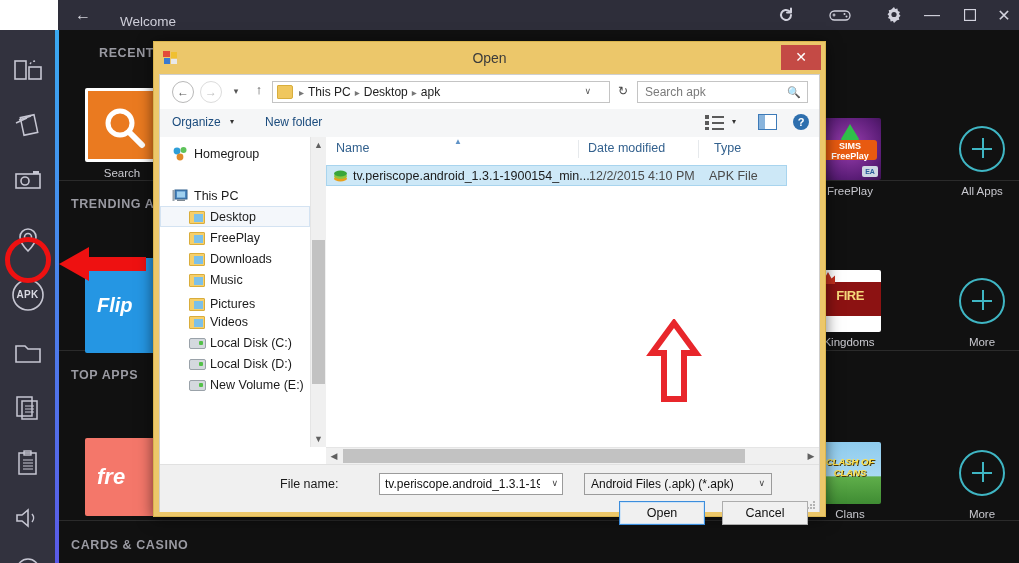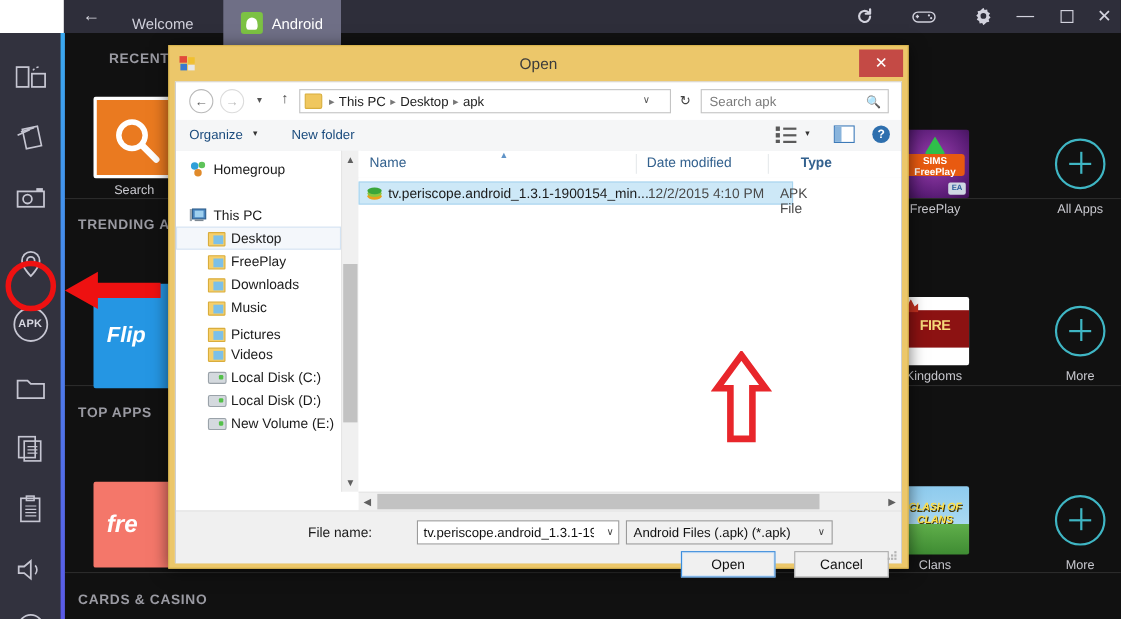--- a/index.html
+++ b/index.html
@@ -120,46 +120,46 @@
 
   
   #nav-sb{position:absolute;left:150px;top:62px;width:16px;height:310px;background:#f0f0f0;border-left:1px solid #e5e5e5;box-sizing:border-box;}
   #nav-sb .ar{position:absolute;left:0;width:15px;height:16px;text-align:center;font-size:9px;color:#606060;line-height:16px;cursor:pointer;}
   #nav-sb .up{top:0;} #nav-sb .dn{bottom:0;}
   #nav-sb .thumb{position:absolute;left:1px;top:103px;width:13px;height:144px;background:#c2c2c2;cursor:pointer;}
 
   
   #list-hdr{position:absolute;left:166px;top:62px;width:493px;height:24px;background:#fff;border-bottom:1px solid #e3e6e9;}
   .col{position:absolute;top:4px;font-size:12.5px;color:#33618e;cursor:pointer;}
-  #col-name{left:10px;} #col-date{left:262px;} #col-type{left:402px;font-weight:bold;}
+  #col-name{left:10px;} #col-date{left:262px;} #col-type{left:388px;}
   .colsep{position:absolute;top:3px;width:1px;height:18px;background:#e6e9ec;}
   #sortmark{position:absolute;left:128px;top:0px;font-size:8px;color:#5f93c7;}
   #list-body{position:absolute;left:166px;top:86px;width:493px;height:286px;background:#fff;}
-  #file-row{position:absolute;left:0;top:4px;width:395px;height:21px;background:#cde8f7;border:1px solid #a8d4ee;box-sizing:border-box;cursor:pointer;}
+  #file-row{position:absolute;left:0;top:4px;width:461px;height:21px;background:#cde8f7;border:1px solid #a8d4ee;box-sizing:border-box;cursor:pointer;}
   #file-row .fi{position:absolute;left:6px;top:3px;width:15px;height:14px;}
   #file-row .fn{position:absolute;left:26px;top:3px;font-size:12.5px;color:#1b1b1b;white-space:nowrap;}
   #file-row .fd{position:absolute;left:262px;top:3px;font-size:12.5px;color:#4a4a4a;}
   #file-row .ft2{position:absolute;left:382px;top:3px;font-size:12.5px;color:#4a4a4a;}
 
   
   #up-arrow{position:absolute;left:320px;top:158px;width:56px;height:84px;}
 
   
   #hsb{position:absolute;left:166px;top:372px;width:493px;height:17px;background:#f0f0f0;border-top:1px solid #e5e5e5;box-sizing:border-box;}
   #hsb .ar{position:absolute;top:0;width:16px;height:16px;text-align:center;font-size:9px;line-height:16px;color:#606060;cursor:pointer;}
   #hsb .lf{left:0;} #hsb .rt{right:0;}
   #hsb .thumb{position:absolute;left:17px;top:1px;width:402px;height:14px;background:#c2c2c2;cursor:pointer;}
 
   
   #dlg-foot{position:absolute;left:0;top:389px;width:659px;height:47px;background:#f0f0f0;border-top:1px solid #e1e1e1;}
   #fn-label{position:absolute;left:120px;top:12px;font-size:12.5px;color:#1b1b1b;}
   #fn-input{position:absolute;left:219px;top:8px;width:184px;height:22px;background:#fff;border:1px solid #9b9b9b;box-sizing:border-box;cursor:text;}
   #fn-input .v{position:absolute;left:5px;top:3px;font-size:12px;color:#111;white-space:nowrap;overflow:hidden;width:155px;}
   #fn-input .car{position:absolute;right:4px;top:4px;font-size:9px;color:#444;}
-  #ft-select{position:absolute;left:409px;top:8px;width:188px;height:22px;background:#f1f1f1;border:1px solid #9b9b9b;box-sizing:border-box;cursor:pointer;}
+  #ft-select{position:absolute;left:424px;top:8px;width:188px;height:22px;background:#f1f1f1;border:1px solid #9b9b9b;box-sizing:border-box;cursor:pointer;}
   #ft-select .v{position:absolute;left:6px;top:3px;font-size:12px;color:#111;}
   #ft-select .car{position:absolute;right:6px;top:4px;font-size:9px;color:#444;}
   .dbtn{position:absolute;top:36px;width:86px;height:24px;background:#f0f0f0;border:1px solid #acacac;box-sizing:border-box;
         font-size:12.5px;color:#111;text-align:center;line-height:22px;cursor:pointer;}
   #btn-open{left:459px;border-color:#3c8ddc;box-shadow:inset 0 0 0 1px #cfe4f7;}
   #btn-cancel{left:562px;}
   #grip{position:absolute;right:3px;bottom:2px;width:9px;height:9px;}
   #grip i{position:absolute;width:2px;height:2px;background:#b4b4b4;}
 </style>
 </head>
@@ -300,24 +300,20 @@
   <div id="apk-ring"></div>
   <svg id="apk-arrow" viewBox="0 0 95 42">
     <path d="M4 21 L34 4 L34 14 L91 14 L91 28 L34 28 L34 38 Z" fill="#ee1111"></path>
   </svg>
 
   <div id="titlebar">
     <div id="titlebar-left-pad"></div>
     <div class="tb-back">←</div>
     <div class="tb-tab" id="tab-welcome">
       <span>Welcome</span>
-    </div>
-    <div class="tb-tab" id="tab-android">
-      <span class="andro-ico"></span>
-      <span>Android</span>
     </div>
     <div class="tb-ico" id="tb-refresh">
       <svg width="16" height="16" viewBox="0 0 16 16">
           <path d="M13 8a5 5 0 1 1-1.6-3.7" fill="none" stroke="#d2d2dd" stroke-width="2" stroke-linecap="round"></path>
           <path d="M13 1.5V5.5H9" fill="none" stroke="#d2d2dd" stroke-width="2" stroke-linecap="round" stroke-linejoin="round"></path>
         </svg>
     </div>
     <div class="tb-ico" id="tb-game">
       <svg width="22" height="14" viewBox="0 0 22 14">
           <rect x="1" y="3" width="20" height="9" rx="4.5" fill="none" stroke="#d2d2dd" stroke-width="1.3"></rect>

